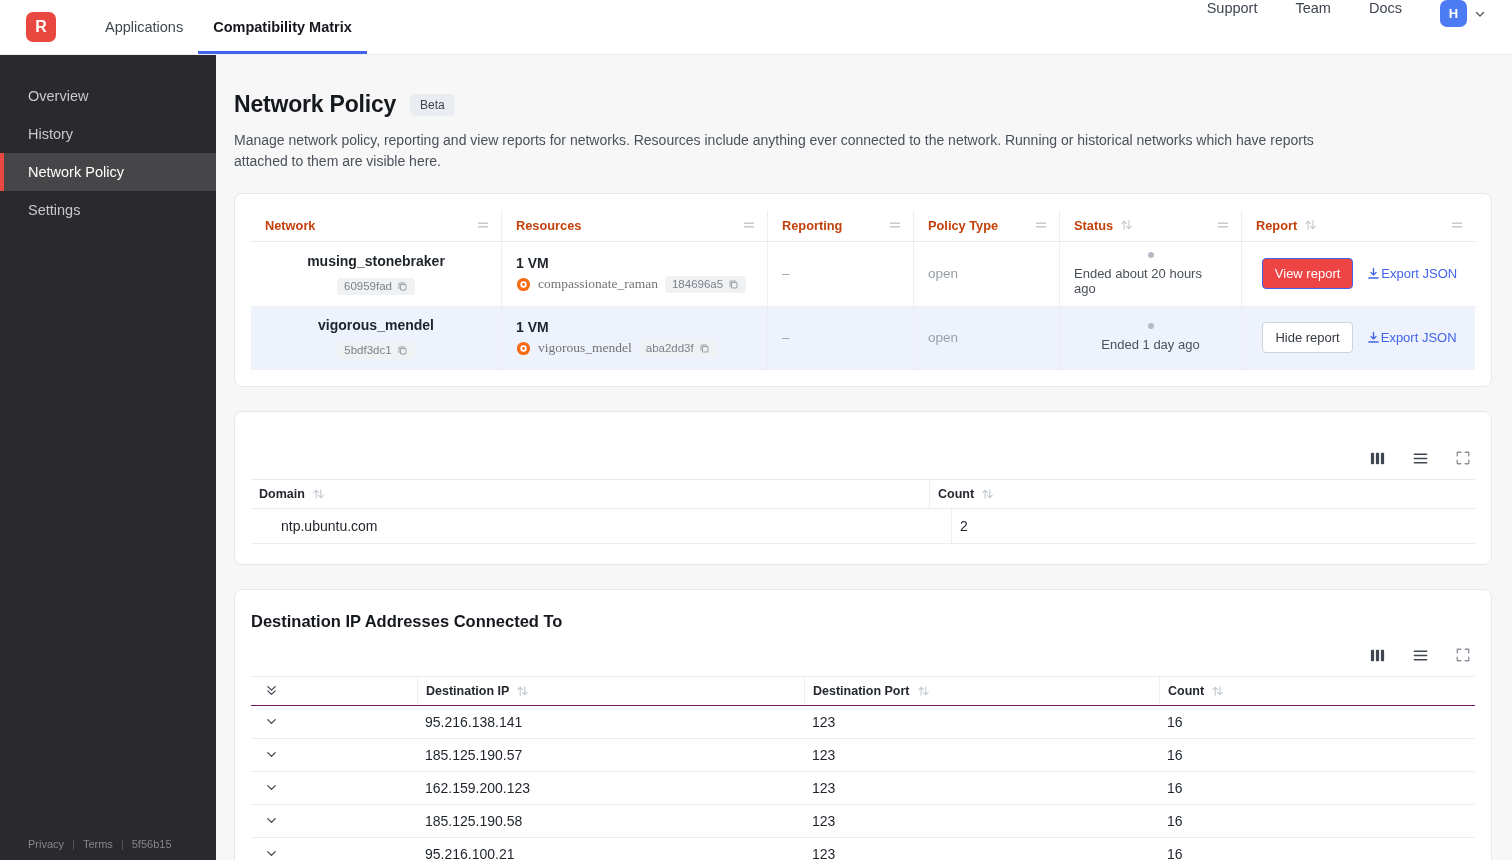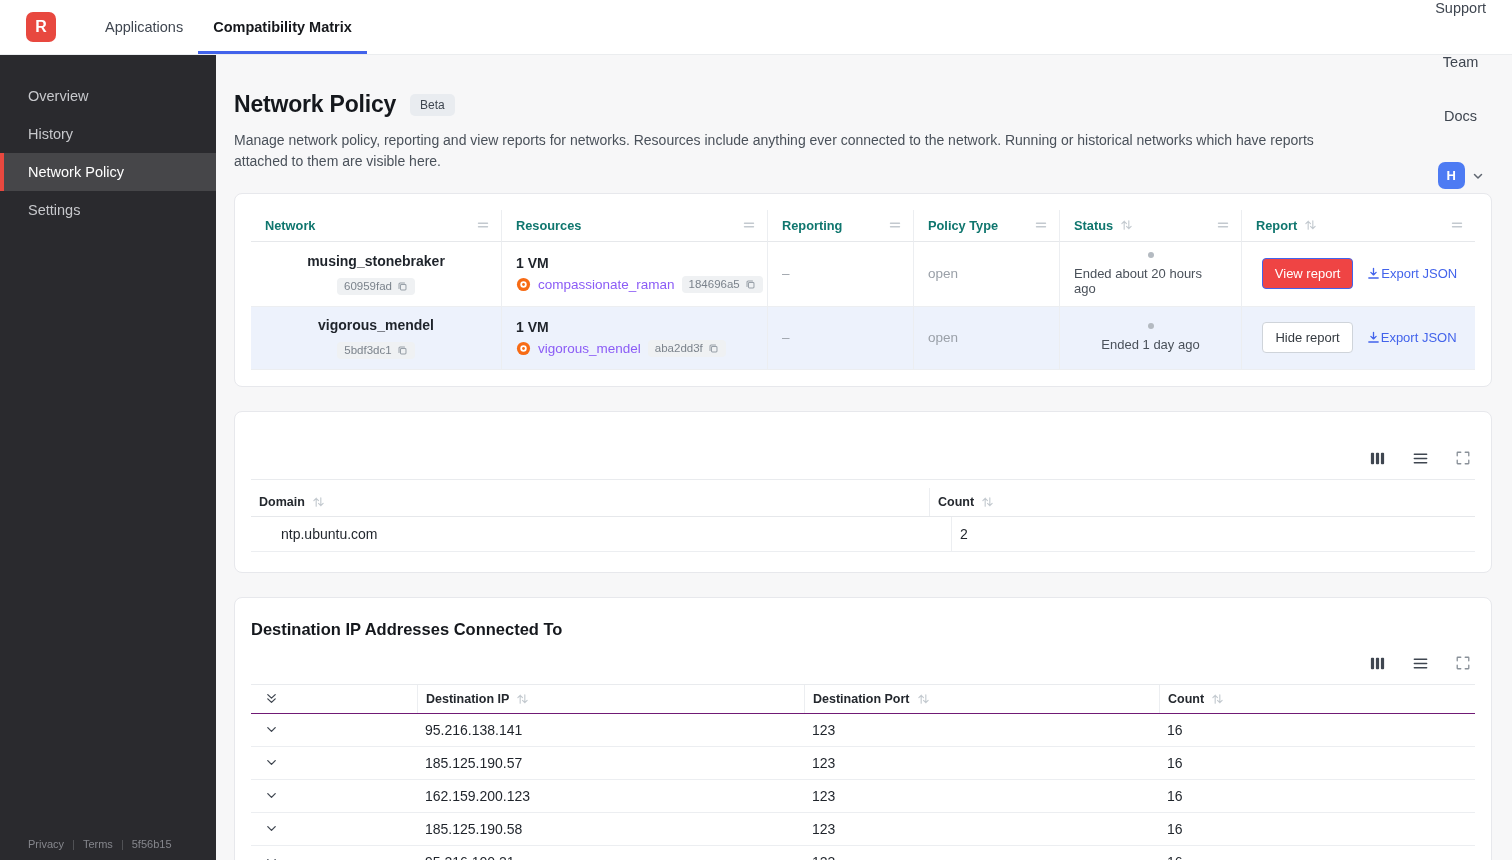--- a/index.html
+++ b/index.html
@@ -18,21 +18,21 @@
   .logo {
     width:30px; height:30px; border-radius:7px; background:#e8483f; color:#fff;
     font-weight:700; font-size:16px; display:flex; align-items:center; justify-content:center;
   }
   .nav-tabs { display:flex; margin-left:34px; height:100%; }
   .nav-tab {
     display:flex; align-items:center; padding:0 15px; font-size:14.5px; color:#3f4650;
     cursor:pointer; border-bottom:3px solid transparent; border-top:3px solid transparent;
   }
   .nav-tab.active { font-weight:700; color:#16181c; border-bottom-color:#4263eb;justify-content:center; }
-  .topbar-right { margin-left:auto; display:flex; align-items:center; gap:38px;flex-direction:column; }
+  .topbar-right { margin-left:auto; display:flex; align-items:flex-start; gap:38px; }
   .topbar-link { font-size:14.5px; color:#3f4650; cursor:pointer; }
   .avatar-group { display:flex; align-items:center; gap:7px; cursor:pointer; }
   .avatar {
     width:27px; height:27px; border-radius:7px; background:#4d7bf3; color:#fff;
     font-size:13px; font-weight:600; display:flex; align-items:center; justify-content:center;
   }
 
   
   .sidebar {
     position:absolute; top:55px; left:0; bottom:0; width:216px;
@@ -72,46 +72,46 @@
   .toolbar .tbtn { cursor:pointer; display:flex; align-items:center; }
 
   
   .t1-row { display:grid; grid-template-columns:250px 266px 146px 146px 182px 1fr; }
   .t1-cell { padding:10px 14px; border-bottom:1px solid #eceef1; display:flex; flex-direction:column; justify-content:center; }
   .t1-cell + .t1-cell { border-left:1px solid #eceef1; }
   .t1-head .t1-cell {
     padding:8px 12px 8px 14px; flex-direction:row; align-items:center; justify-content:space-between;
     border-bottom:1px solid #e6e8eb;
   }
-  .th-left { display:flex; align-items:center; gap:7px; font-size:12.8px; font-weight:700; color:#0f766e; }
+  .th-left { display:flex; align-items:center; gap:7px; font-size:12.8px; font-weight:700; color:#c2410c; }
   .t1-body .selected .t1-cell { background:#edf2fc; }
   .cell-network { flex-direction:column; align-items:center; gap:9px; }
   .net-name { font-size:14px; font-weight:700; color:#1f242b; }
   .chip {
     display:inline-flex; align-items:center; gap:5px; background:#eff1f3; color:#7b838c;
     font-size:11.5px; padding:2.5px 7px; border-radius:4px; white-space:nowrap;
   }
   .chip .copy { cursor:pointer; display:flex; }
   .res-line1 { font-size:14px; font-weight:700; color:#1f242b; margin-bottom:5px; }
   .res-line2 { display:flex; align-items:center; gap:7px; }
-  .res-name { font-size:13.5px; color:#8b5cf6; }
+  .res-name { font-size:13.5px; color:#737373;font-family:Liberation Serif, serif; }
   .muted { font-size:13.5px; color:#9aa0a8; }
   .cell-status { align-items:center; gap:8px; }
   .status-dot { width:6px; height:6px; border-radius:50%; background:#b4bac1; flex:0 0 auto; }
   .status-text { font-size:13px; color:#4a515a; }
   .cell-report { flex-direction:row; align-items:center; gap:9px; padding:10px 10px 10px 12px; }
   .btn { font-family:inherit; font-size:13px; border-radius:4px; padding:7px 12px; cursor:pointer; white-space:nowrap; }
   .btn-primary { background:#ef4444; border:1px solid #4263eb; color:#fff; font-weight:500; }
   .btn-secondary { background:#fff; border:1px solid #cfd4da; color:#343a40; }
   .export { display:flex; align-items:flex-start; color:#4263eb; font-size:13px; cursor:pointer; margin-left:4px; white-space:nowrap; }
 
   
   .t2-head, .t2-row { display:grid; grid-template-columns:678px 1fr; }
   .t2-head { border-top:1px solid #e9ebee; border-bottom:1px solid #e6e8eb; }
-  .t2-head .cell { padding:7px 8px; display:flex; align-items:center; gap:7px; font-size:12.5px; font-weight:700; color:#24282e;margin-top:8px; }
+  .t2-head .cell { padding:7px 8px; display:flex; align-items:center; gap:7px; font-size:12.5px; font-weight:700; color:#24282e; }
   .t2-row { border-bottom:1px solid #eceef1; }
   .t2-row .cell { padding:9px 8px; font-size:14px; color:#1f242b;margin-left:22px; }
   .t2-head .cell + .cell, .t2-row .cell + .cell { border-left:1px solid #eceef1; }
 
   
   .t3-head, .t3-row { display:grid; grid-template-columns:166px 387px 355px 1fr; }
   .t3-head { border-top:1px solid #e9ebee; border-bottom:1px solid #701a75; }
   .t3-head .cell { padding:7px 8px; display:flex; align-items:center; gap:7px; font-size:12.5px; font-weight:700; color:#24282e; }
   .t3-head .cell + .cell { border-left:1px solid #eceef1; }
   .t3-head .cell.exp, .t3-row .cell.exp { padding-left:14px; }

